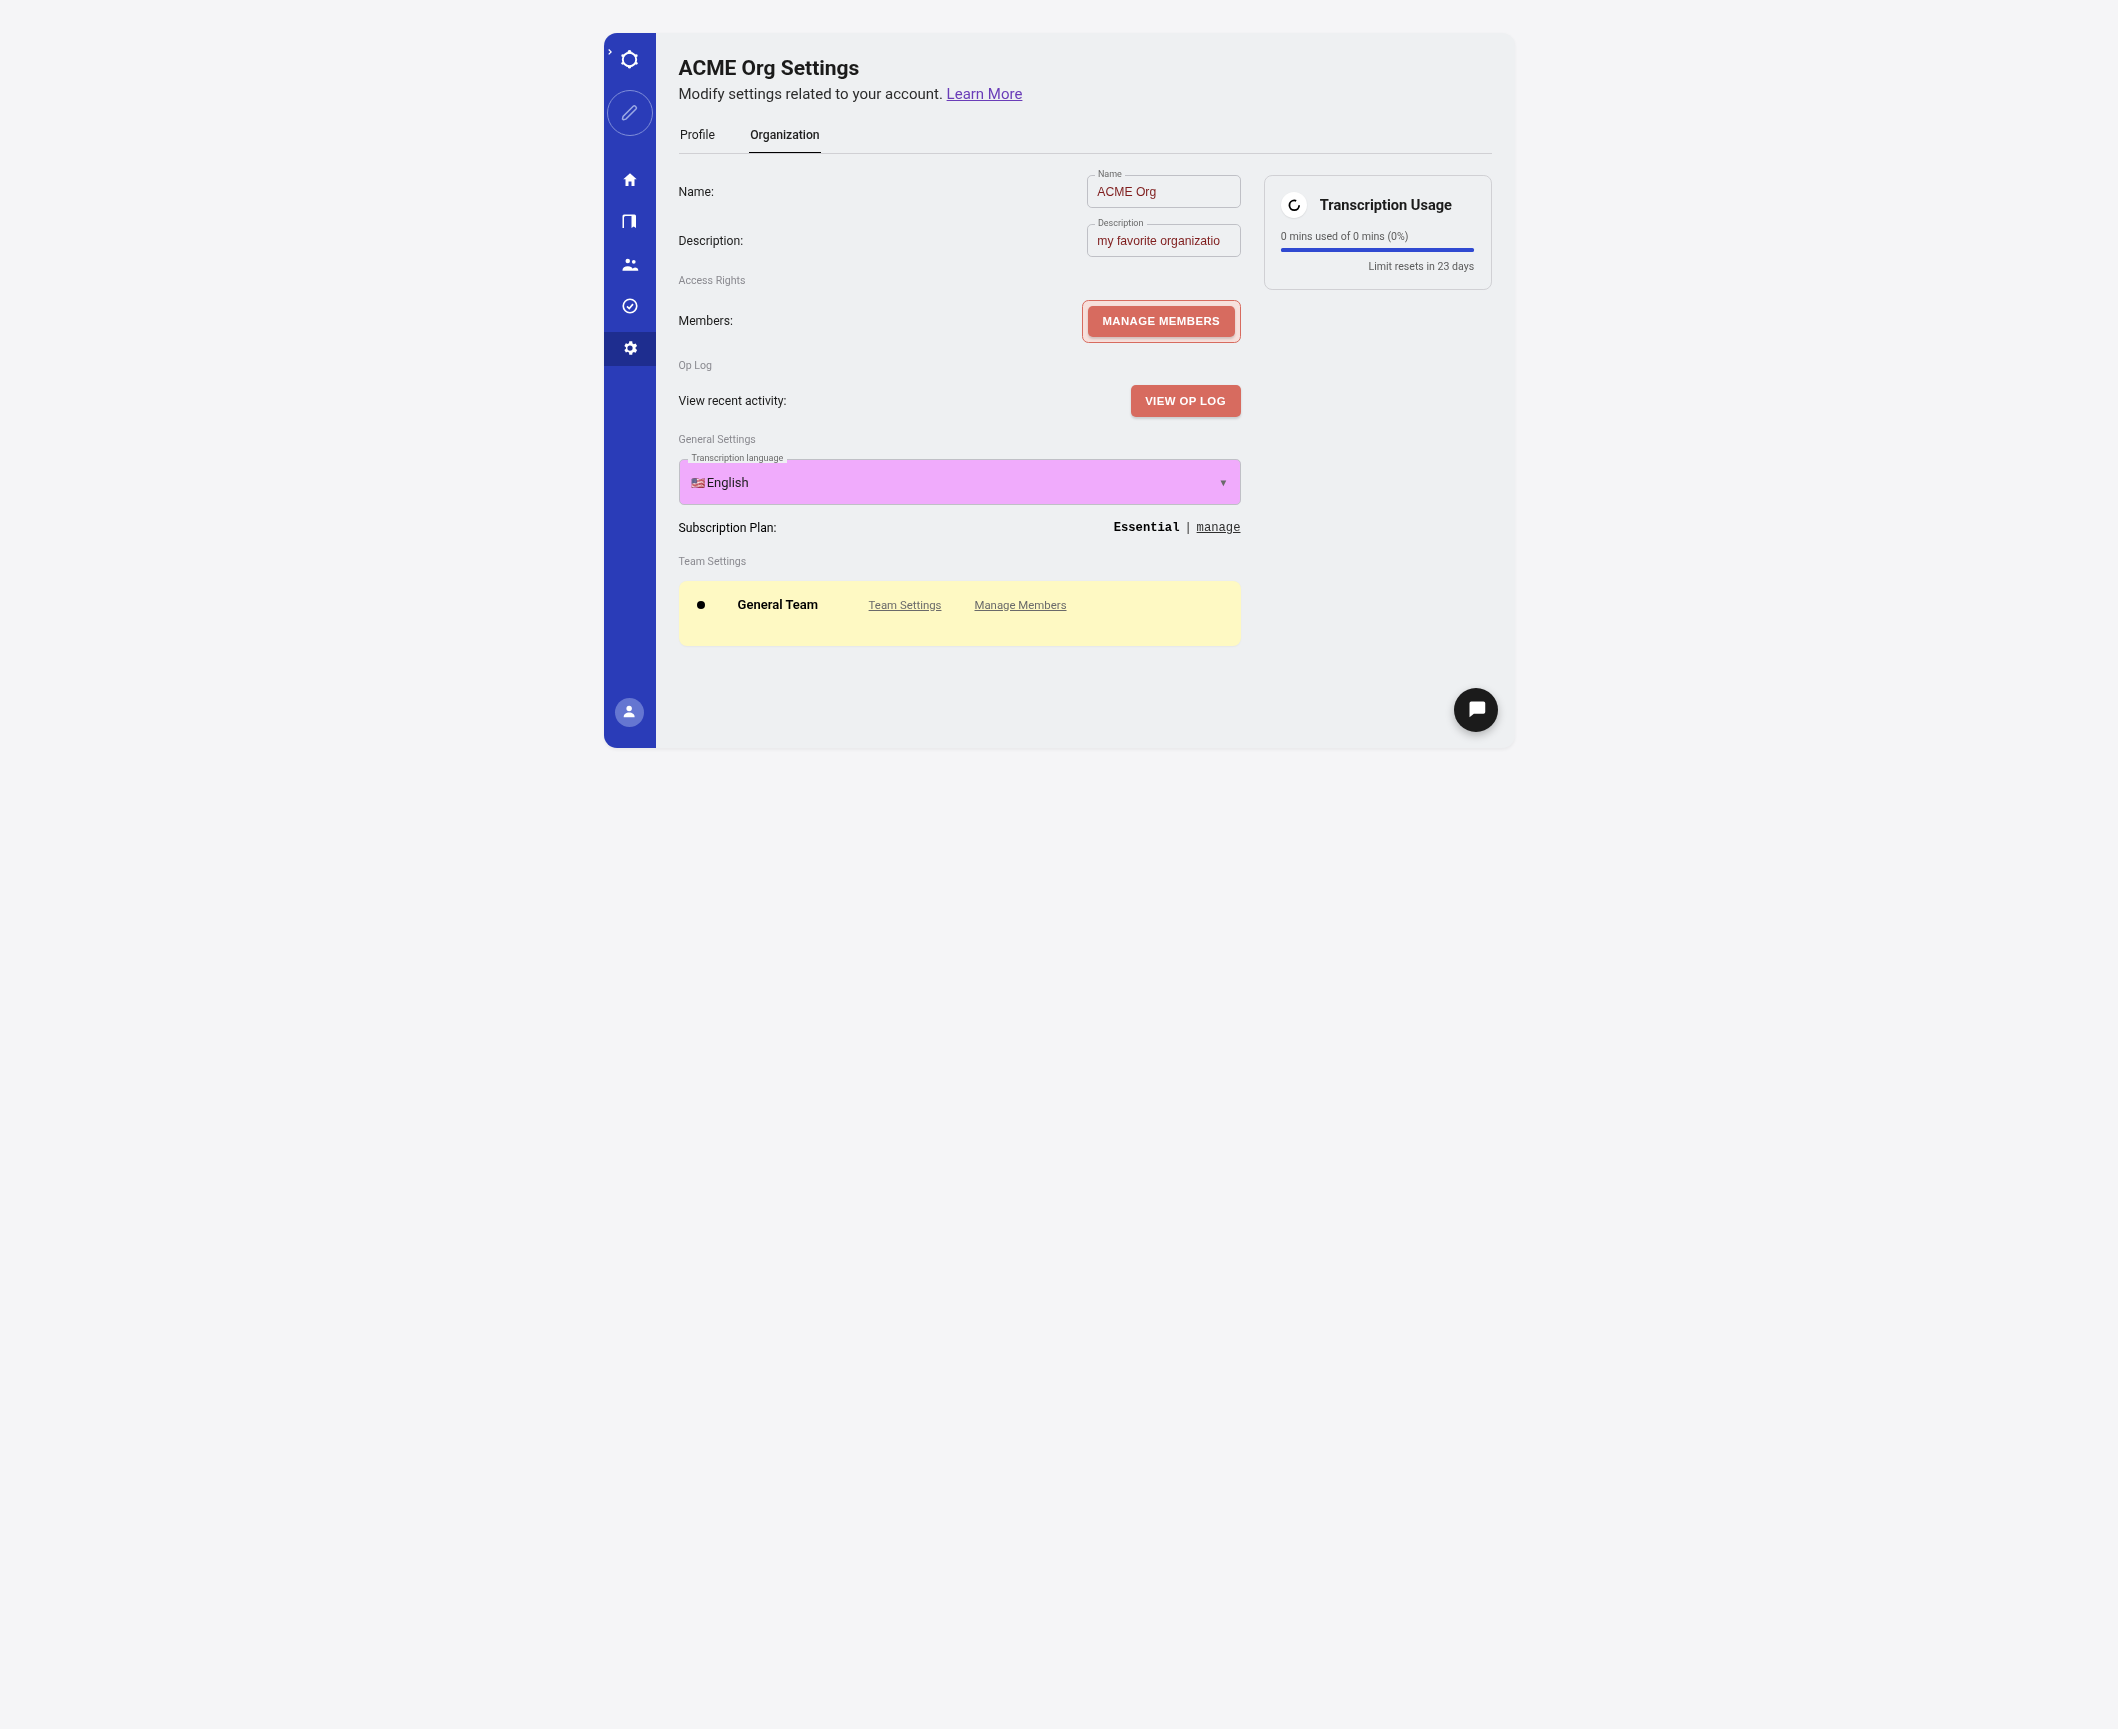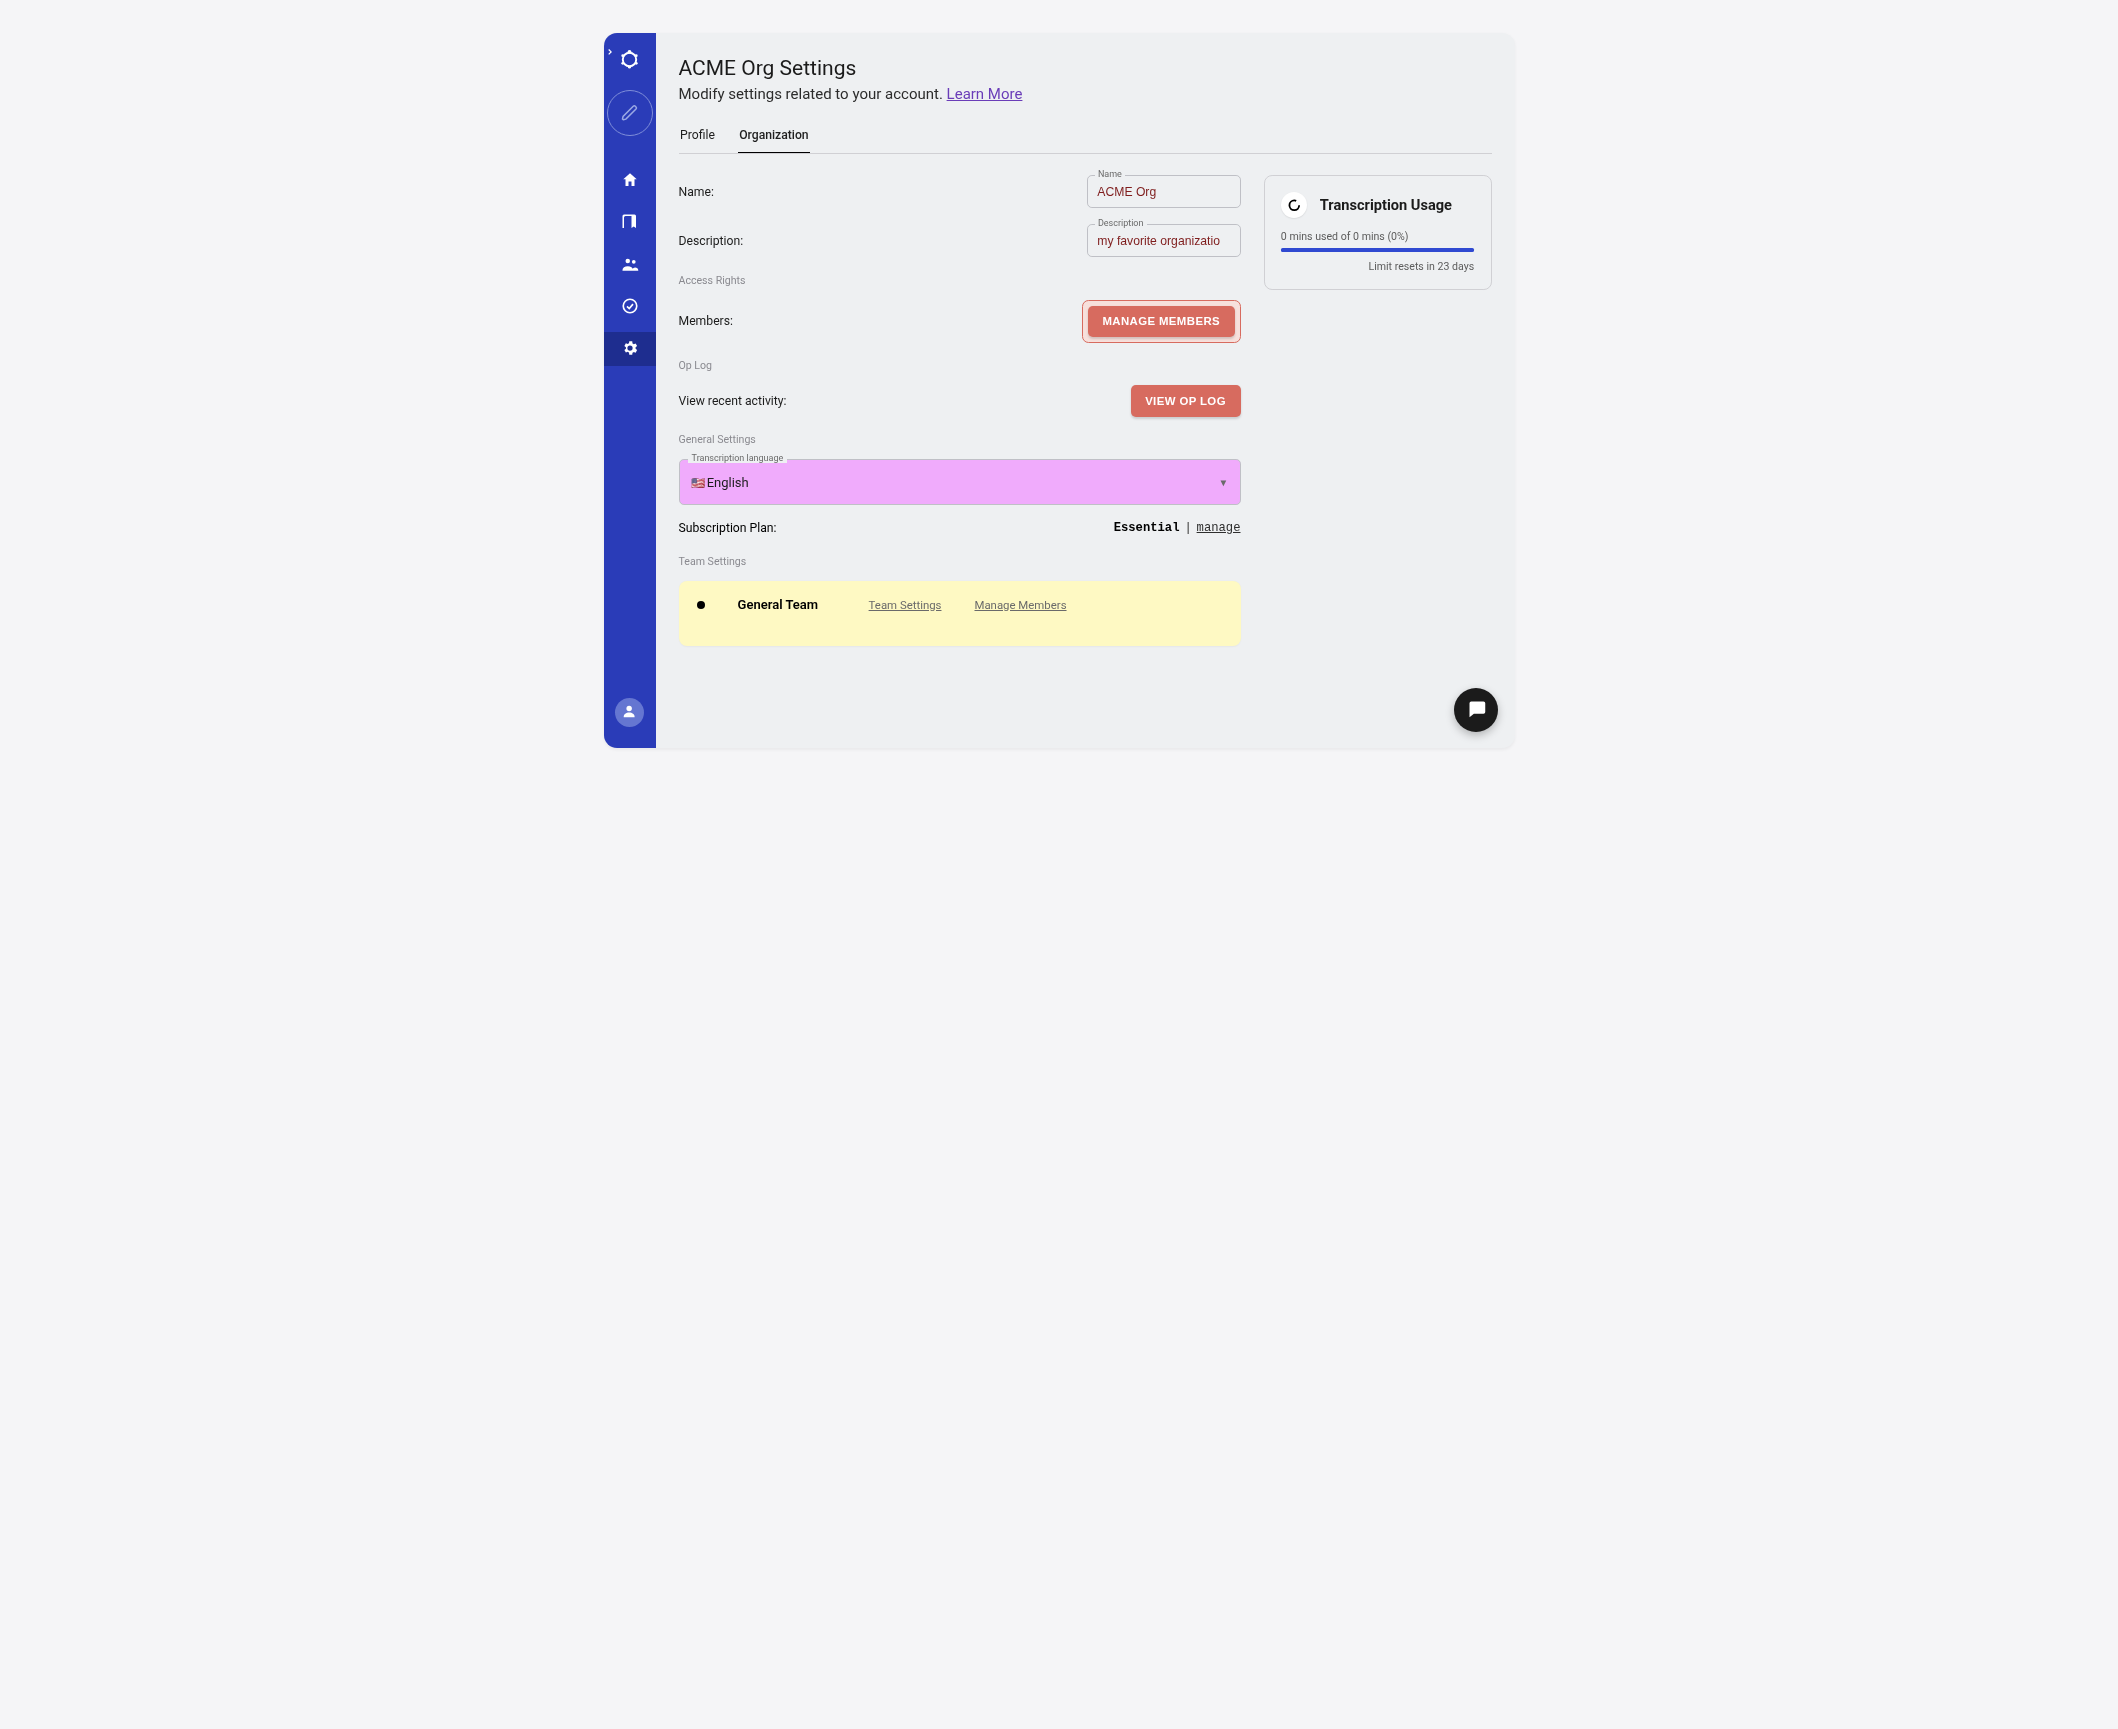--- a/index.html
+++ b/index.html
@@ -75,28 +75,28 @@
     cursor:pointer;
   }
   .avatar-btn svg { width:16.3px; height:16.3px;}
   
   .main {
     flex:1;
     padding: 23px 23px 0 23px;
     overflow:hidden;
     position:relative;
   }
-  .page-title { font-size:21px; font-weight:400; color:#1b1b1b; margin-bottom:4.9px; }
+  .page-title { font-size:21px; font-weight:700; color:#1b1b1b; margin-bottom:4.9px; }
   .page-subtitle { font-size:15px; color:#2c2c2c; margin-bottom:19px; }
   .page-subtitle a { color:#6a3db8; text-decoration:underline; cursor:pointer; }
   
   .tabs {
     display:flex;
     border-bottom:0.8px solid #d0d0d4;
-    gap:21px;
+    gap:32px;
     margin-bottom:21px;
   }
   .tab {
     padding: 6.5px 1.6px 9.8px;
     color:#1f1f1f;
     font-size:12.2px;
     cursor:pointer;
   }
   .tab.active { border-bottom:1.6px solid #000; font-weight:500; }
   

